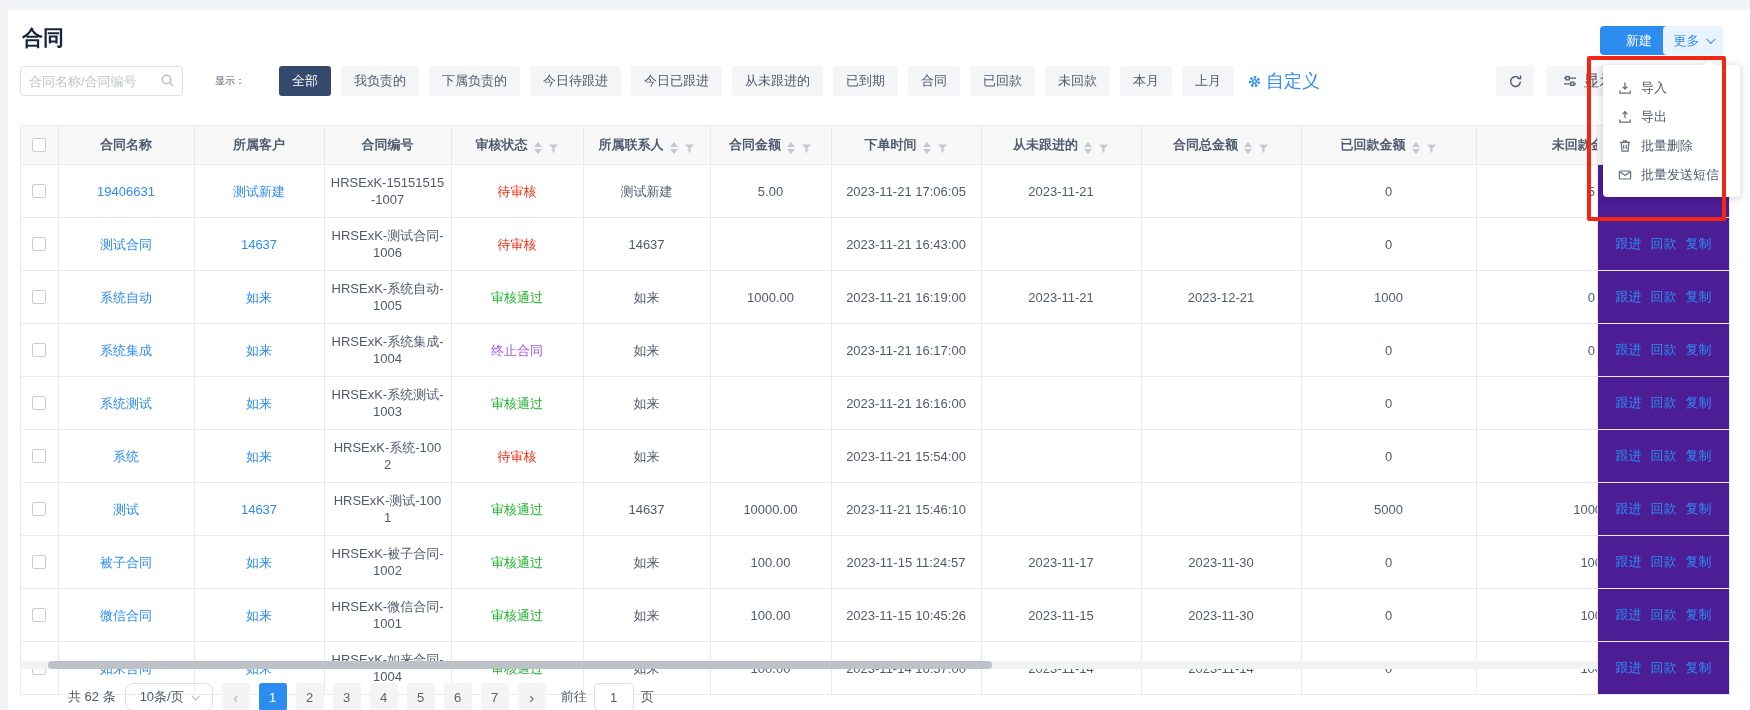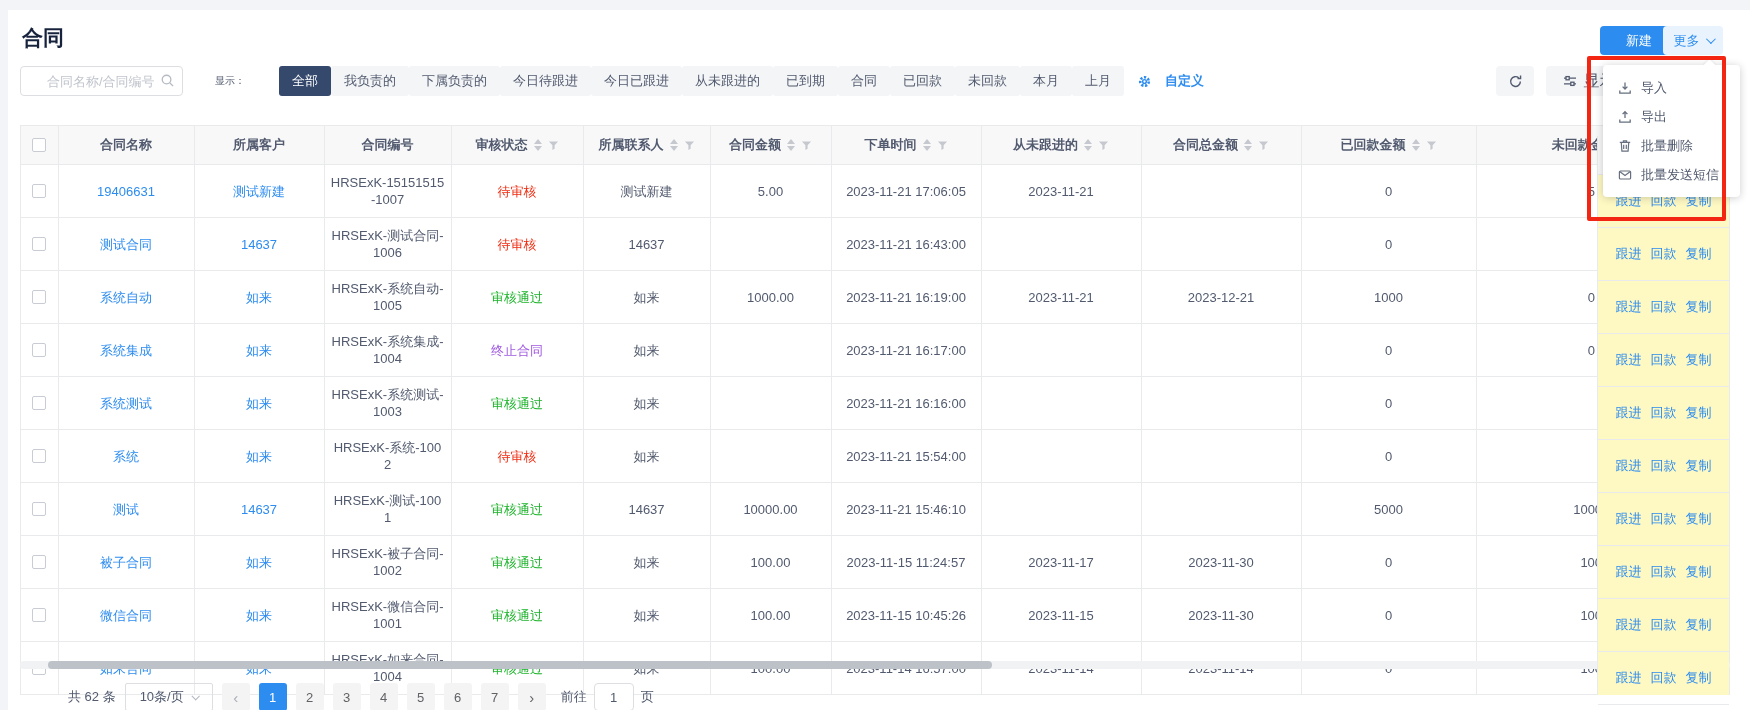--- a/index.html
+++ b/index.html
@@ -7,68 +7,68 @@
     --st-pending:#ee2c10; --st-approved:#1db32b; --st-terminated:#a15ae0;
     --border:#e8eaec; --text:#515a6e; --dark:#17233d; --chip-bg:#f4f5f7;
   }
   *{box-sizing:border-box;margin:0;padding:0;font-family:"Liberation Sans","DejaVu Sans",sans-serif;}
   html,body{width:1750px;height:710px;overflow:hidden;background:#f2f4f7;}
   .card{position:absolute;left:8px;top:10px;right:0;bottom:0;background:#fff;}
   .page-title{position:absolute;left:14px;top:14px;font-size:21px;font-weight:700;color:var(--dark);}
   
   .toolbar{position:absolute;left:12px;top:56px;height:30px;display:flex;align-items:center;}
   .search-box{position:relative;width:163px;height:30px;margin-right:32px;}
-  .search-box input{width:100%;height:100%;border:1px solid #dcdee2;border-radius:4px;padding:0 28px 0 26px;font-size:13px;color:var(--text);outline:none;}
+  .search-box input{width:100%;height:100%;border:1px solid #dcdee2;border-radius:4px;padding:0 28px 0 8px;font-size:13px;color:var(--text);outline:none;}
   .search-box input::placeholder{color:#c0c4cc;}
   .search-box .sicon{position:absolute;right:8px;top:7px;color:#b6bac2;}
   .disp-label{font-size:10px;color:var(--text);margin-right:10px;white-space:nowrap;}
-  .chips{display:flex;align-items:center;gap:0;padding-left:24px;}
+  .chips{display:flex;align-items:center;gap:10px;padding-left:24px;}
   .chip{height:30px;display:flex;align-items:center;padding:0 13px;background:var(--chip-bg);border-radius:3px;font-size:13px;color:var(--text);cursor:pointer;white-space:nowrap;}
   .chip.active{background:var(--chip-active);color:#fff;}
-  .customize{display:flex;align-items:center;gap:14px;color:var(--primary);font-size:13px;margin-left:14px;cursor:pointer;white-space:nowrap;font-weight:bold;}
+  .customize{display:flex;align-items:center;gap:5px;color:var(--primary);font-size:18px;margin-left:14px;cursor:pointer;white-space:nowrap;}
   .tool-btn{position:absolute;top:56px;height:30px;background:var(--chip-bg);border-radius:4px;display:flex;align-items:center;justify-content:center;color:var(--text);cursor:pointer;z-index:1;}
   
   .btn{position:absolute;top:16px;height:29px;border-radius:4px;font-size:13px;display:flex;align-items:center;justify-content:center;cursor:pointer;}
   .btn-new{left:1592px;width:78px;background:var(--primary);color:#fff;}
   .btn-more{left:1655px;width:60px;background:#e8f3fd;color:var(--primary);gap:6px;}
   .chev{width:7px;height:7px;border-right:1.5px solid var(--primary);border-bottom:1.5px solid var(--primary);transform:rotate(45deg) translateY(-2px);}
   
   .table-wrap{position:absolute;left:12px;top:115px;width:1710px;border:1px solid var(--border);border-bottom:none;}
   table{border-collapse:collapse;table-layout:fixed;width:1685px;background:#fff;}
   th,td{border-right:1px solid var(--border);border-bottom:1px solid var(--border);font-size:13px;color:var(--text);text-align:center;vertical-align:middle;}
   th{background:#f8f8f9;font-weight:700;padding:10px 4px;}
   td{padding:9px 6px;line-height:17px;word-break:break-all;}
   th:last-child,td:last-child{border-right:none;}
-  .th-inner{display:flex;align-items:center;justify-content:center;gap:6px;}
+  .th-inner{display:flex;align-items:flex-end;justify-content:center;gap:6px;}
   .sorters{display:inline-flex;flex-direction:column;gap:2px;}
   .sorters i{display:block;width:0;height:0;border-left:4px solid transparent;border-right:4px solid transparent;}
   .sorters .up{border-bottom:5px solid #c5c8ce;}
   .sorters .dn{border-top:5px solid #c5c8ce;}
   .cb{width:14px;height:14px;border:1px solid #c9ccd4;border-radius:2px;background:#fff;margin:0 auto;cursor:pointer;}
   .link{color:var(--primary);cursor:pointer;}
   .st-pending{color:var(--st-pending);} .st-approved{color:var(--st-approved);} .st-terminated{color:var(--st-terminated);}
   
-  .op-col{position:absolute;top:10px;right:0;bottom:0;width:132px;background:#fef9c3;border-left:1px solid var(--border);z-index:5;}
+  .op-col{position:absolute;top:0;right:0;bottom:0;width:132px;background:#4c1d95;border-left:1px solid var(--border);z-index:5;}
   .op-head{background:#f8f8f9;border-bottom:1px solid var(--border);}
   .op-row{display:flex;align-items:center;justify-content:center;gap:9px;border-bottom:1px solid var(--border);font-size:13px;}
   .op-row span{color:var(--primary);cursor:pointer;}
   
   .dropdown{position:absolute;left:1595px;top:55px;width:137px;background:#fff;border-radius:4px;box-shadow:0 1px 8px rgba(0,0,0,.2);padding:8px 0;z-index:20;}
   .dropdown::before{content:"";position:absolute;top:-4px;left:102px;width:9px;height:9px;background:#fff;transform:rotate(45deg);box-shadow:-1px -1px 2px rgba(0,0,0,.06);}
   .menu-item{height:29px;display:flex;align-items:center;gap:9px;padding:0 15px;font-size:13px;color:var(--text);cursor:pointer;white-space:nowrap;}
   .annotation{position:absolute;left:1579px;top:46px;width:139px;height:165px;border:4px solid var(--annotation);border-radius:2px;z-index:30;pointer-events:none;}
   
   .hscroll{position:absolute;left:12px;top:651px;width:1710px;height:8px;background:#f1f2f4;border-radius:4px;}
   .hscroll .thumb{position:absolute;left:28px;top:0;width:944px;height:8px;background:#bdc2c9;border-radius:4px;cursor:pointer;}
   
   .footer{position:absolute;left:12px;right:18px;top:672px;height:30px;display:flex;align-items:center;justify-content:space-between;}
   .totals{font-size:13px;color:var(--text);display:flex;align-items:center;gap:2px;}
   .totals b{color:var(--dark);font-weight:700;}
   .pager{display:flex;align-items:center;gap:9px;font-size:13px;color:var(--text);margin-left:48px;}
-  .psel{width:88px;height:28px;border:1px solid #dcdee2;border-radius:2px;display:flex;align-items:center;justify-content:center;gap:8px;cursor:pointer;}
+  .psel{width:88px;height:28px;border:1px solid #dcdee2;border-radius:8px;display:flex;align-items:center;justify-content:center;gap:8px;cursor:pointer;}
   .psel .chev2{width:6px;height:6px;border-right:1.3px solid #b2b7c1;border-bottom:1.3px solid #b2b7c1;transform:rotate(45deg) translateY(-1px);}
   .pg{min-width:28px;height:28px;border-radius:3px;background:#f4f4f5;color:#606266;display:flex;align-items:center;justify-content:center;cursor:pointer;}
   .pg.active{background:var(--primary);color:#fff;}
   .pg.nav{font-size:15px;color:#a9adb5;}
   .goto{display:flex;align-items:center;gap:7px;margin-left:6px;}
   .goto input{width:40px;height:28px;border:1px solid #dcdee2;border-radius:4px;text-align:center;font-size:13px;color:var(--text);outline:none;}
   svg{display:block;}
 </style>
 </head>
 <body>

